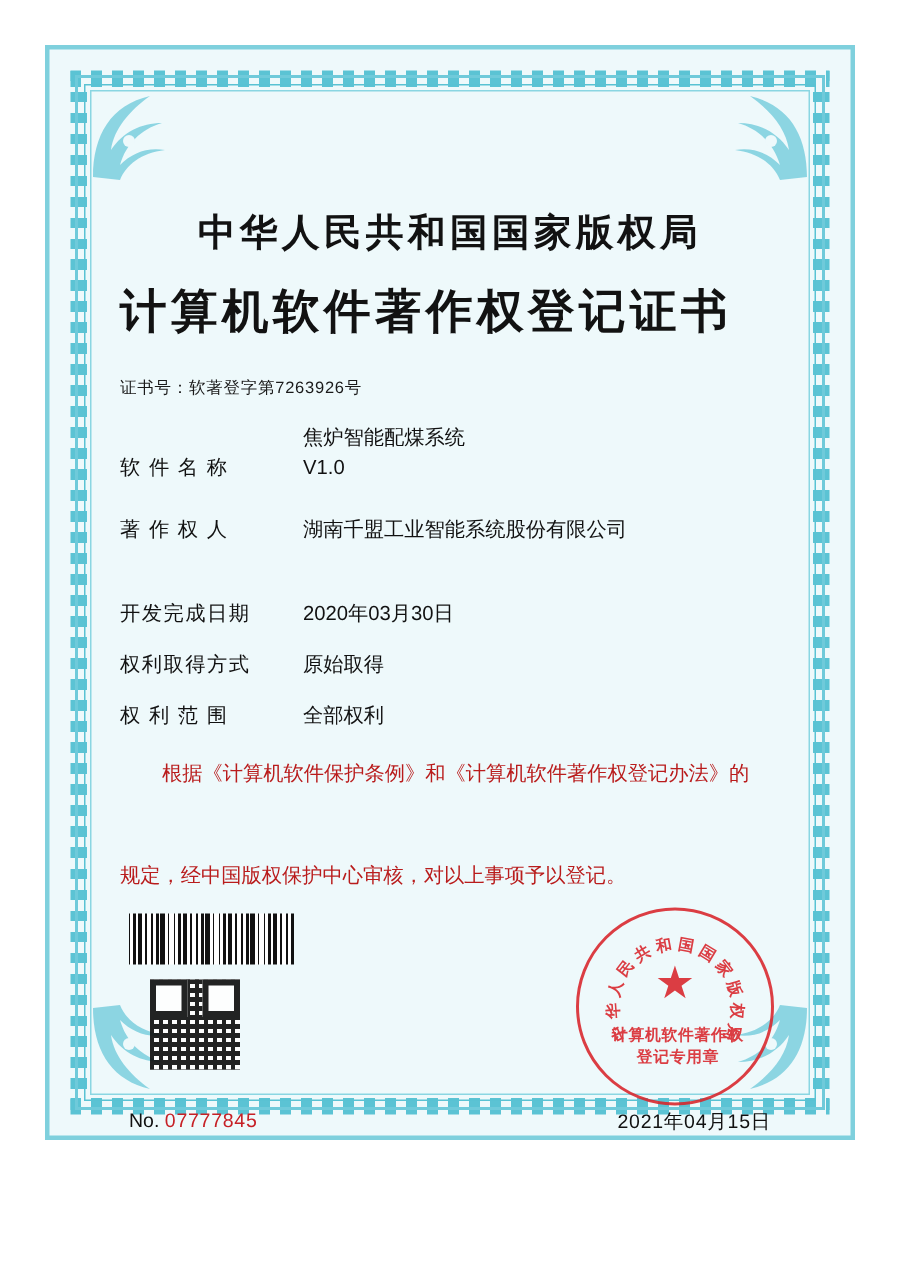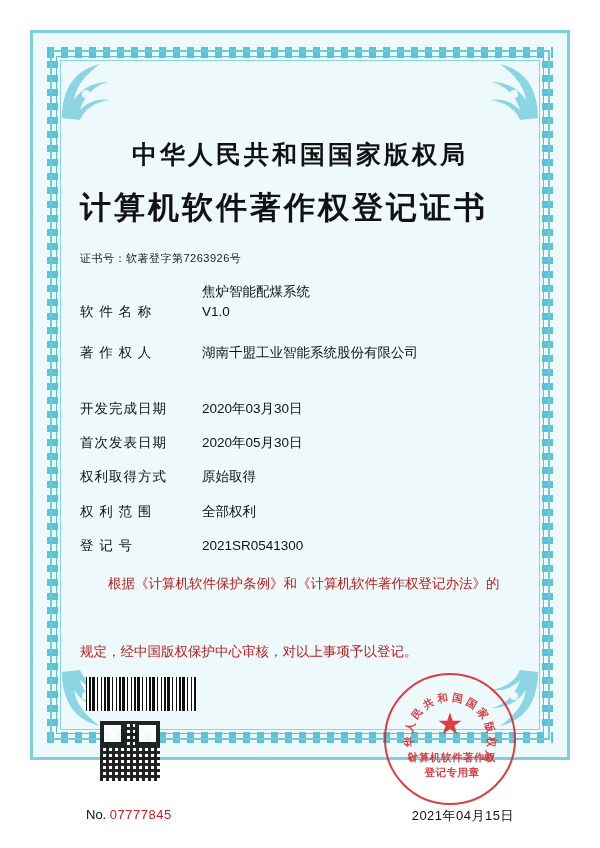--- a/index.html
+++ b/index.html
@@ -300,39 +300,31 @@
         <div class="field-value">湖南千盟工业智能系统股份有限公司</div>
       </div>
 
       <div class="gap-lg"></div>
 
       <div class="field-row">
         <div class="field-label">开发完成日期</div>
         <div class="field-value">2020年03月30日</div>
       </div>
 
-      <div class="field-row">
-        <div class="field-label">首次发表日期</div>
-        <div class="field-value">2020年05月30日</div>
-      </div>
 
       <div class="field-row">
         <div class="field-label">权利取得方式</div>
         <div class="field-value">原始取得</div>
       </div>
 
       <div class="field-row">
         <div class="field-label">权 利 范 围</div>
         <div class="field-value">全部权利</div>
       </div>
 
-      <div class="field-row">
-        <div class="field-label">登 记 号</div>
-        <div class="field-value">2021SR0541300</div>
-      </div>
 
     </div>
 
     <div class="para">根据《计算机软件保护条例》和《计算机软件著作权登记办法》的</div>
     <div class="para second">规定，经中国版权保护中心审核，对以上事项予以登记。</div>
 
     <div class="codes">
       <div class="barcode"></div>
       <div class="qrcode"></div>
 

